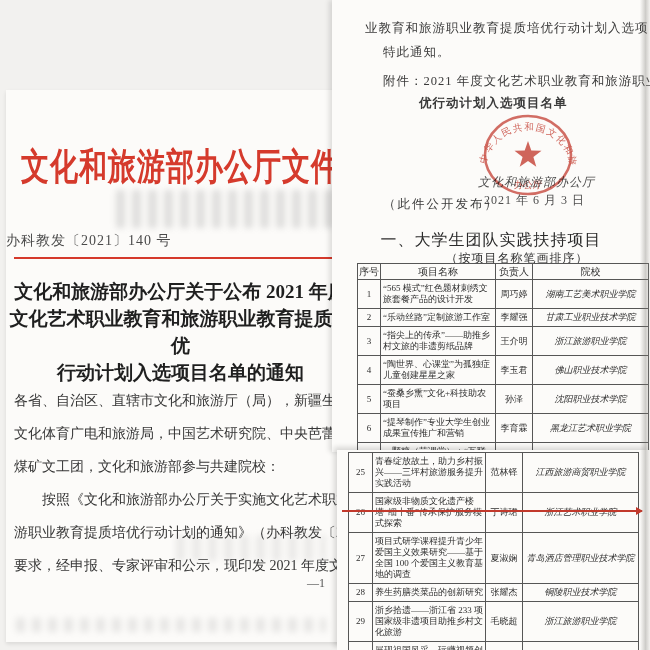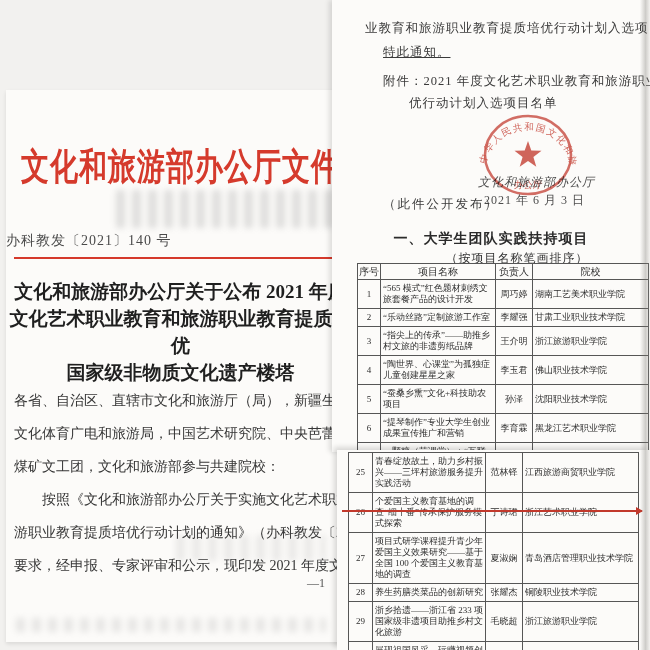--- a/index.html
+++ b/index.html
@@ -27,32 +27,32 @@
   .page-num{position:absolute;top:486px;right:30px;font-size:12px;color:#555;}
   .smudge{position:absolute;filter:blur(3px);opacity:.30;background:
     repeating-linear-gradient(90deg,#9a9a9a 0 9px,transparent 9px 16px);}
   
   #page-top-right{left:332px;top:0;width:318px;height:452px;z-index:2;
     box-shadow:-3px 0 5px rgba(0,0,0,.12);}
   .tr-line{position:absolute;font-size:12.5px;color:#3a3a3a;letter-spacing:1px;white-space:nowrap;}
   .seal-under{position:absolute;color:#4d4d4d;font-size:12px;letter-spacing:1px;white-space:nowrap;}
   .seal{position:absolute;left:141px;top:106px;mix-blend-mode:multiply;opacity:.92;}
   .section-title{position:absolute;top:230px;left:0;width:100%;text-align:center;
-    font-size:14px;font-weight:bold;color:#2b2b2b;letter-spacing:1px;}
+    font-size:16px;font-weight:normal;color:#2b2b2b;letter-spacing:1px;}
   .section-subtitle{position:absolute;top:250px;left:0;width:100%;text-align:center;
     font-size:12px;color:#333;letter-spacing:1px;margin-left:26px;}
   
   table.doc-table{border-collapse:collapse;table-layout:fixed;
     font-family:"Liberation Serif","DejaVu Serif",serif;}
   table.doc-table th,table.doc-table td{border:1px solid #565656;
     font-weight:normal;font-size:9px;line-height:11px;color:#2e2e2e;
     padding:3px 2px;overflow:hidden;}
   table.doc-table th{font-size:10px;text-align:center;padding:2px 0;}
   td.c-no,td.c-leader{text-align:center;}
-  td.c-school{text-align:left;}
+  td.c-school{text-align:center;font-style:italic;}
   td.c-name{text-align:left;padding-left:4px;}
   #table1{position:absolute;left:25px;top:263px;width:291px;padding-left:24px;}
   
   #page-bottom-right{left:337px;top:450px;width:313px;height:200px;z-index:3;
     box-shadow:-3px -3px 5px rgba(0,0,0,.14);}
   #table2{position:absolute;left:11px;top:2px;width:290px;}
   .red-underline{position:absolute;left:5px;top:60px;width:300px;height:2px;z-index:4;
     background:#c2392c;}
   .red-underline .arrowhead{position:absolute;right:-1px;top:-3px;width:0;height:0;
     border-left:7px solid #c2392c;border-top:4px solid transparent;border-bottom:4px solid transparent;}
@@ -64,39 +64,39 @@
 
 <div class="page" id="page-left">
   <div class="smudge" style="left:110px;top:100px;width:230px;height:38px;"></div>
   <div class="letterhead">文化和旅游部办公厅文件</div>
   <div class="smudge" style="left:170px;top:445px;width:150px;height:26px;opacity:.18;"></div>
   <div class="doc-number">办科教发〔2021〕140 号</div>
   <div class="red-rule"></div>
   <div class="doc-title">
     <div>文化和旅游部办公厅关于公布 2021 年度</div>
     <div>文化艺术职业教育和旅游职业教育提质培优</div>
-    <div>国家级非物质文化遗产楼塔</div>
+    <div>行动计划入选项目名单的通知</div>
   </div>
   <div class="doc-body">
     <div>各省、自治区、直辖市文化和旅游厅（局），新疆生产建设兵</div>
     <div>文化体育广电和旅游局，中国艺术研究院、中央芭蕾舞团、中</div>
     <div>煤矿文工团，文化和旅游部参与共建院校：</div>
     <div class="indent">按照《文化和旅游部办公厅关于实施文化艺术职业教育和</div>
     <div>游职业教育提质培优行动计划的通知》（办科教发〔2021〕70 号</div>
     <div>要求，经申报、专家评审和公示，现印发 2021 年度文化艺术</div>
   </div>
   <div class="page-num">—1</div>
   <div class="smudge" style="left:10px;top:528px;width:310px;height:14px;opacity:.22;"></div>
 </div>
 
 <div class="page" id="page-top-right">
   <div class="tr-line" style="left:33px;top:20px;">业教育和旅游职业教育提质培优行动计划入选项目名单。</div>
-  <div class="tr-line" style="left:51px;top:44px;text-decoration:underline;">特此通知。</div>
+  <div class="tr-line" style="left:51px;top:44px;">特此通知。</div>
   <div class="tr-line" style="left:51px;top:73px;">附件：2021 年度文化艺术职业教育和旅游职业教育提质培</div>
-  <div class="tr-line" style="left:77px;top:95px;">优行动计划入选项目名单</div>
+  <div class="tr-line" style="left:87px;top:95px;font-weight:bold;">优行动计划入选项目名单</div>
 
   <div class="seal-under" style="left:146px;top:174px;font-style:italic;">文化和旅游部办公厅</div>
   <div class="seal-under" style="left:152px;top:192px;">2021 年 6 月 3 日</div>
 
   <svg class="seal" width="110" height="98" viewBox="0 0 110 98">
     <defs>
         <path id="sealArc" d="M 13 62 A 42 38 0 1 1 97 62"></path>
       </defs>
     <ellipse cx="55" cy="49" rx="43" ry="39" fill="none" stroke="#c9473c" stroke-width="2.6" opacity="0.85"></ellipse>
     <text font-size="9.5" fill="#c9473c" letter-spacing="1.5" opacity="0.9" font-family="Liberation Serif, DejaVu Serif, serif">
@@ -189,21 +189,21 @@
       </colgroup>
     <tbody>
         <tr>
           <td class="c-no">25</td>
           <td class="c-name">青春绽放故土，助力乡村振兴——三坪村旅游服务提升实践活动</td>
           <td class="c-leader">范林铎</td>
           <td class="c-school">江西旅游商贸职业学院</td>
         </tr>
         <tr>
           <td class="c-no">26</td>
-          <td class="c-name">个爱国主义教育基地的调查“细十番”传承保护服务模式探索</td>
+          <td class="c-name">国家级非物质文化遗产楼塔“细十番”传承保护服务模式探索</td>
           <td class="c-leader">丁诗珺</td>
           <td class="c-school">浙江艺术职业学院</td>
         </tr>
         <tr>
           <td class="c-no">27</td>
           <td class="c-name">项目式研学课程提升青少年爱国主义效果研究——基于全国 100 个爱国主义教育基地的调查</td>
           <td class="c-leader">夏淑娴</td>
           <td class="c-school">青岛酒店管理职业技术学院</td>
         </tr>
         <tr>

